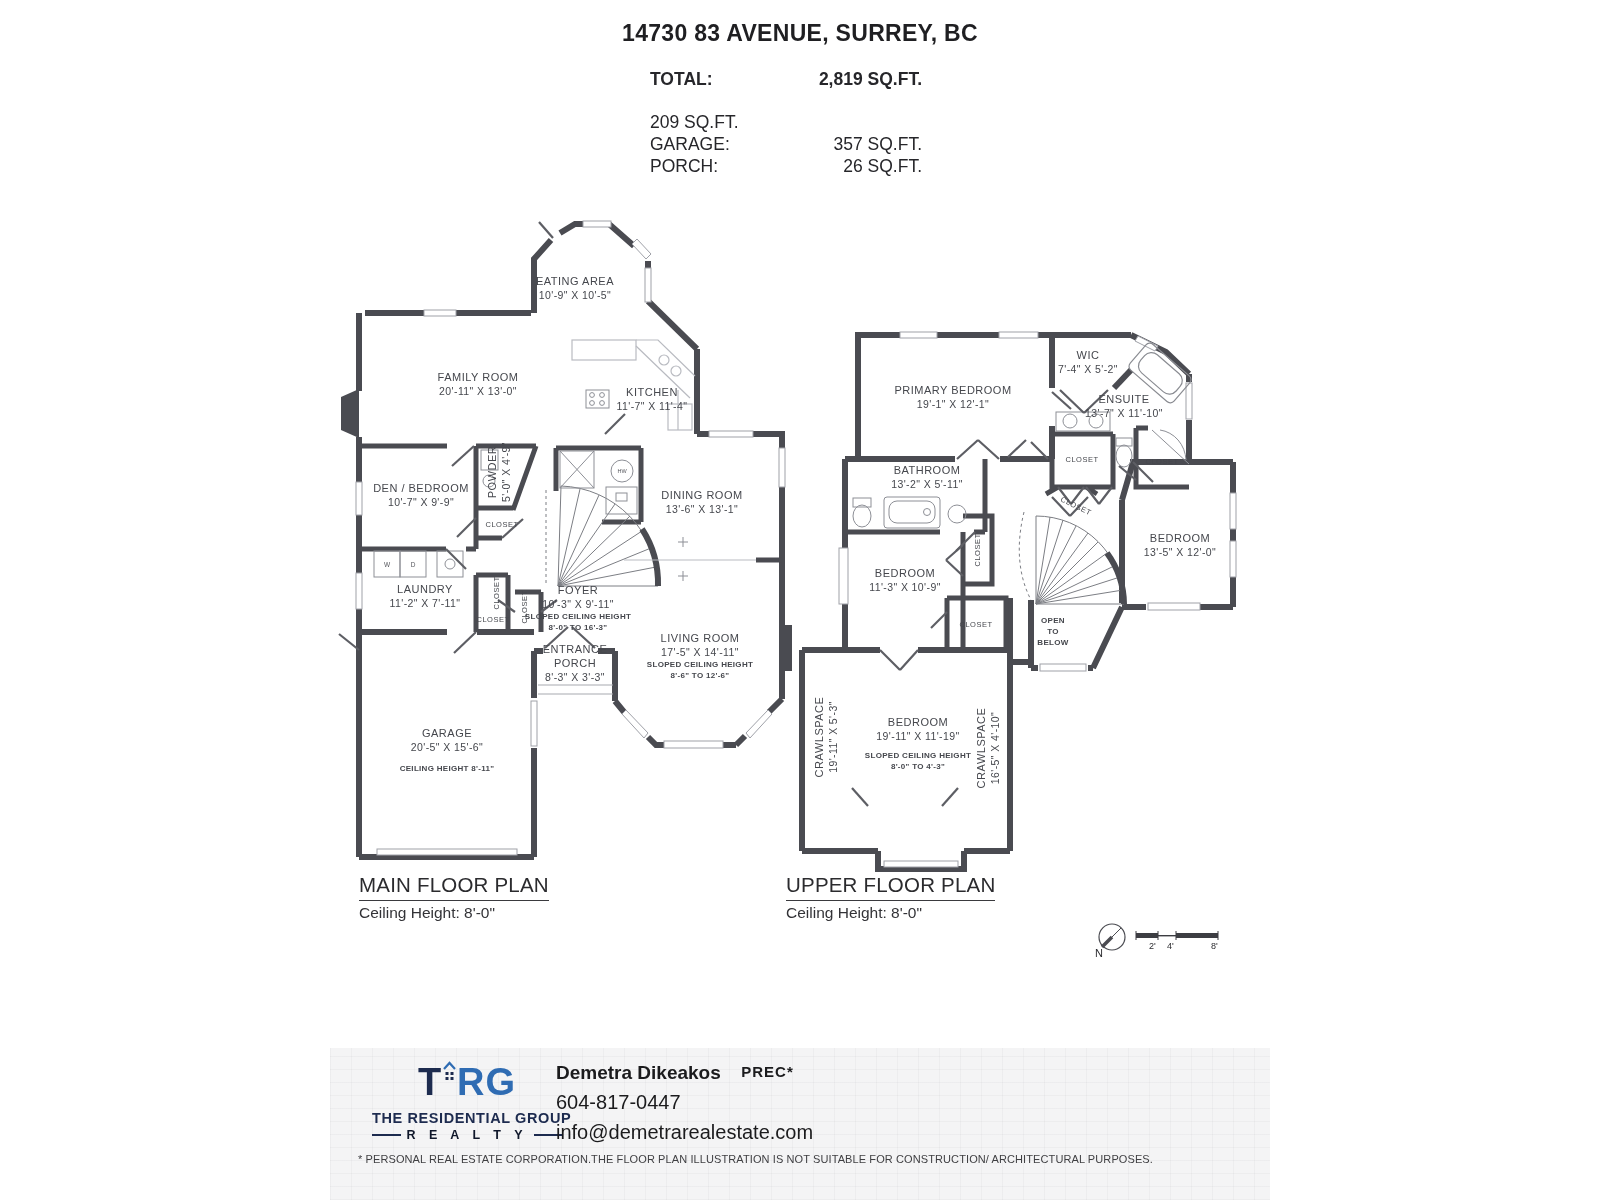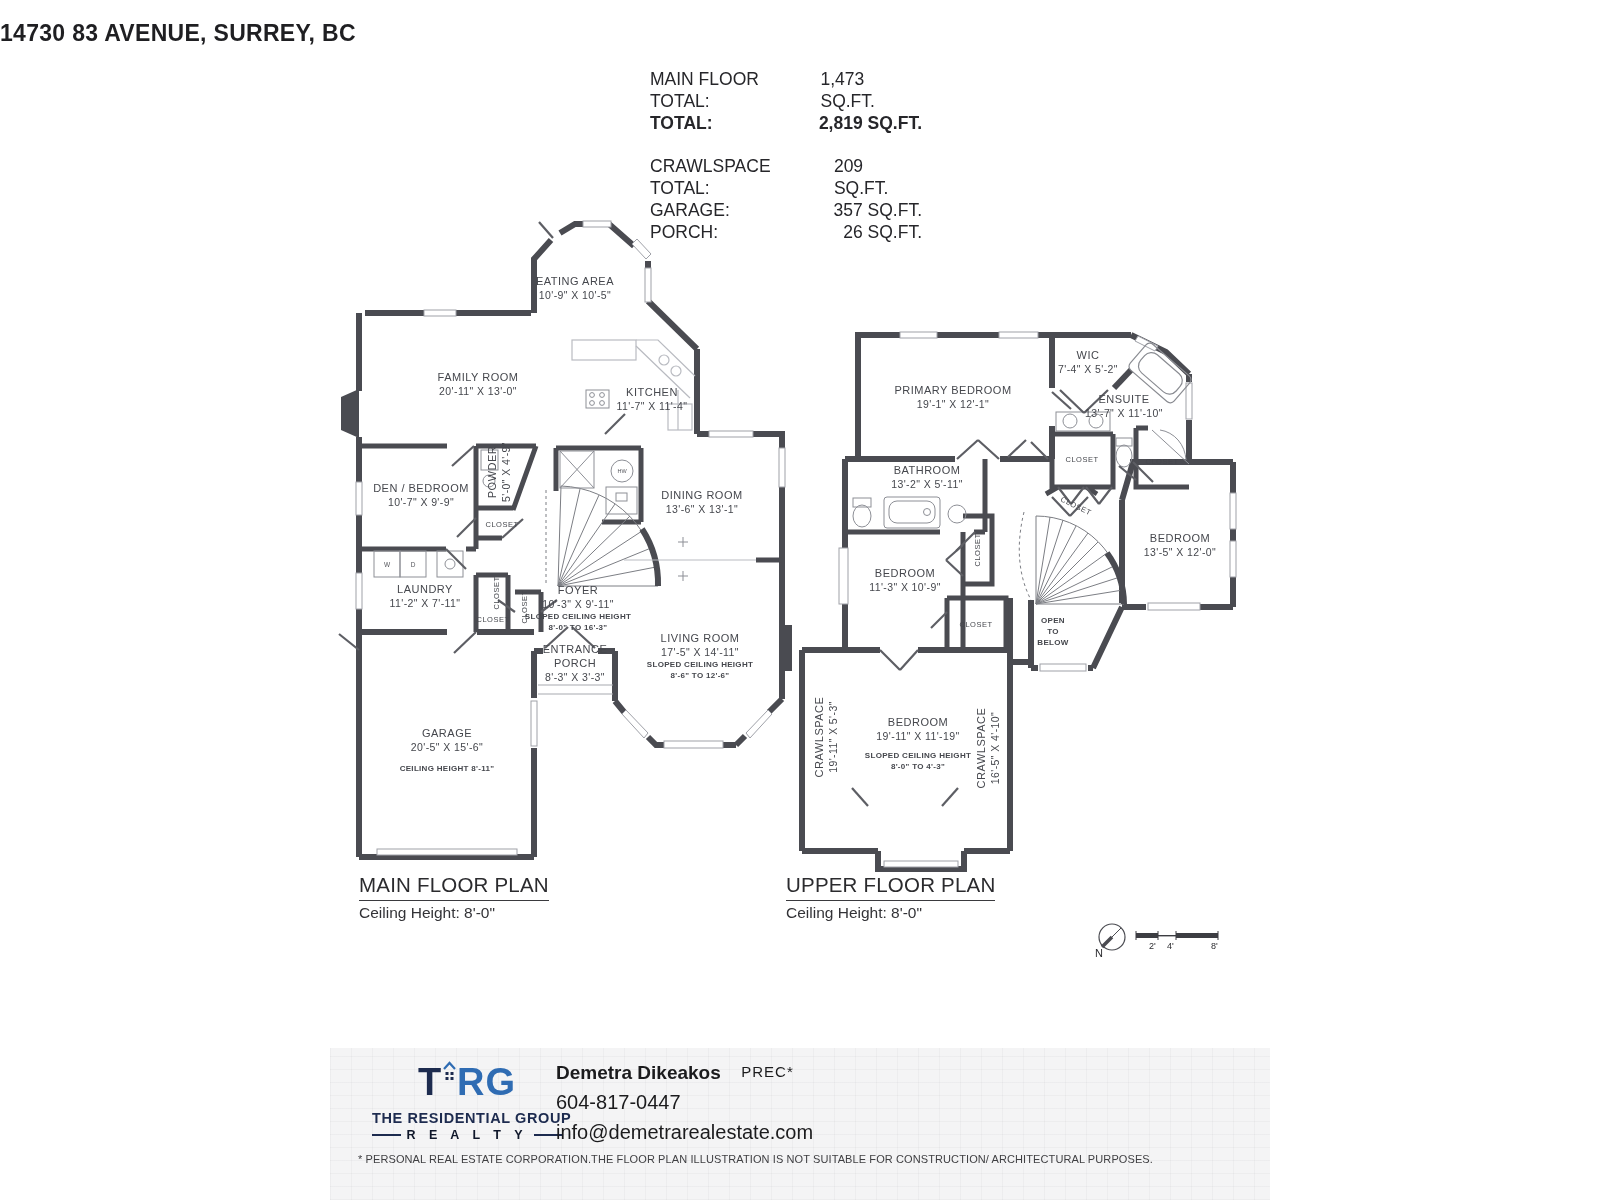--- a/index.html
+++ b/index.html
@@ -1,20 +1,20 @@
 <!DOCTYPE html>
 <html><head>
 <meta charset="utf-8">
 <style>
   html,body{margin:0;padding:0;background:#ffffff;}
   body{width:1600px;height:1200px;position:relative;font-family:"Liberation Sans",sans-serif;overflow:hidden;}
   .abs{position:absolute;}
 
   
-  .page-title{left:0;right:0;top:20px;font-size:23px;font-weight:700;color:#1f1f22;letter-spacing:.3px;}
+  .page-title{left:0;right:0;top:20px;text-align:center;font-size:23px;font-weight:700;color:#1f1f22;letter-spacing:.3px;}
   .sqft-table{left:650px;top:68px;width:272px;font-size:17.5px;color:#26262a;}
   .sqft-row{display:flex;justify-content:space-between;line-height:22px;}
   .sqft-row.bold{font-weight:700;}
   .sqft-gap{height:21px;}
 
   
   .plan-svg{left:0;top:0;width:1600px;height:1200px;}
 
   
   .room{position:absolute;transform:translate(-50%,-50%);text-align:center;color:#45474d;white-space:nowrap;line-height:1.25;}
@@ -40,41 +40,36 @@
   .trg-word{font-size:38px;font-weight:700;line-height:48px;letter-spacing:1px;}
   .trg-word .t1{color:#1d2b4f;}
   .trg-word .t2{color:#2f6cb3;}
   .trg-house{display:inline-block;width:13px;height:30px;position:relative;top:-6px;margin:0 1px;}
   .trg-sub{font-size:14.5px;font-weight:700;color:#1d2b4f;letter-spacing:.6px;margin-top:4px;white-space:nowrap;}
   .trg-realty{display:flex;align-items:center;gap:6px;margin-top:2px;}
   .trg-realty .dash{flex:1;height:2px;background:#1d2b4f;}
   .trg-realty .rl{font-size:12.5px;font-weight:700;color:#0f172a;letter-spacing:5px;}
   .agent{left:556px;top:1062px;color:#1b1b1d;}
   .agent .nm{font-size:19px;font-weight:700;display:inline-block;}
-  .agent .prec{font-size:15px;font-weight:400;letter-spacing:1px;margin-left:16px;position:relative;top:-2px;}
+  .agent .prec{font-size:15px;font-weight:700;letter-spacing:1px;margin-left:16px;position:relative;top:-2px;}
   .agent .ph,.agent .em{font-size:20px;margin-top:7px;}
   .disclaimer{left:358px;top:1151px;width:920px;font-size:11px;line-height:16px;color:#3f3f42;letter-spacing:.1px;}
 </style>
 </head>
 <body>
 
 <div class="abs page-title">14730 83 AVENUE, SURREY, BC</div>
 
 <div class="abs sqft-table">
-  <div class="sqft-row">
-    <span>MAIN FLOOR TOTAL:</span>
-    <span>1,473 SQ.FT.</span>
-  </div>
   <div class="sqft-row bold">
     <span>TOTAL:</span>
     <span>2,819 SQ.FT.</span>
   </div>
   <div class="sqft-gap"></div>
   <div class="sqft-row">
-    <span>CRAWLSPACE TOTAL:</span>
     <span>209 SQ.FT.</span>
   </div>
   <div class="sqft-row">
     <span>GARAGE:</span>
     <span>357 SQ.FT.</span>
   </div>
   <div class="sqft-row">
     <span>PORCH:</span>
     <span>26 SQ.FT.</span>
   </div>

